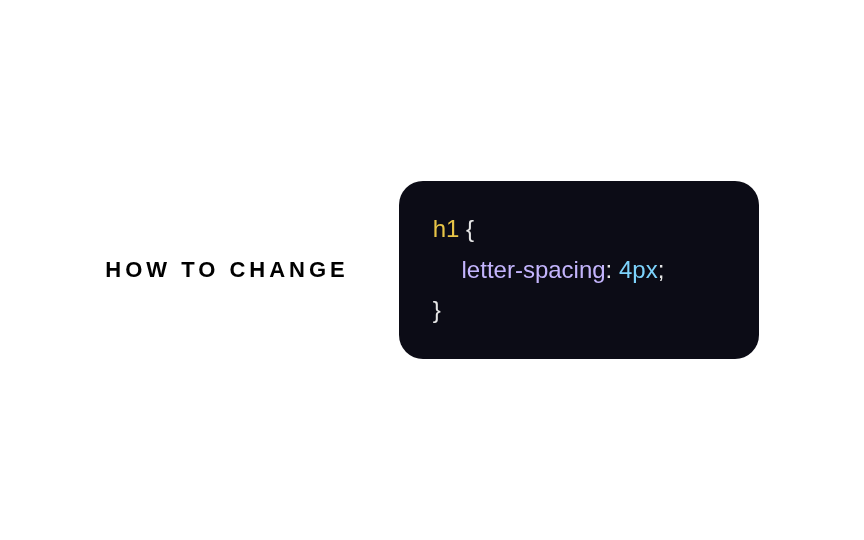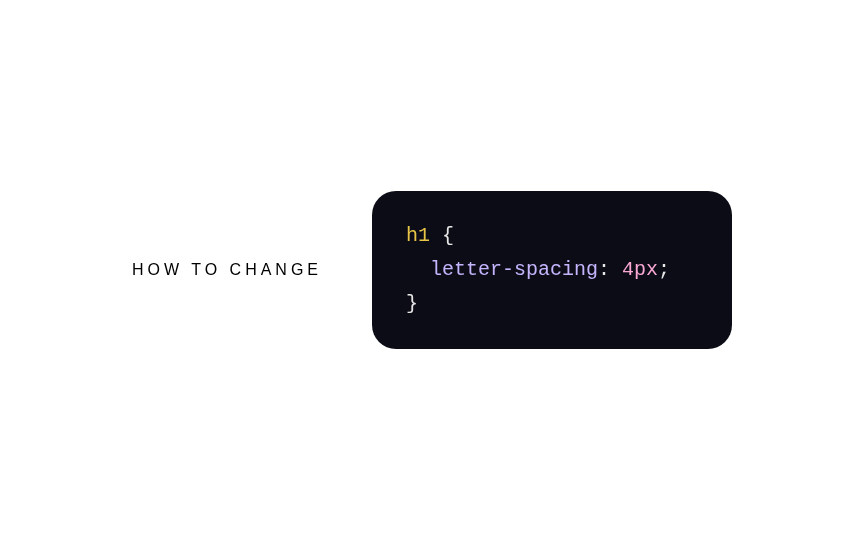--- a/index.html
+++ b/index.html
@@ -1,23 +1,23 @@
 <!DOCTYPE html>
 <html><head>
 <meta charset="utf-8">
 <style>
 *{margin:0;padding:0;box-sizing:border-box}
 body{width:864px;height:540px;background:#fff;display:flex;align-items:center;justify-content:center;gap:50px;font-family:-apple-system,BlinkMacSystemFont,"Segoe UI",Helvetica,Arial,sans-serif}
-.heading{font-size:16px;font-weight:400;letter-spacing:4px;line-height:1.6;color:#000;text-transform:uppercase;max-width:330px}
-.code-block{background:#0c0c16;border-radius:24px;padding:28px 34px;min-width:360px;font-family:Liberation Mono, monospace;font-size:20px;line-height:1.7;color:#e6e6e6}
+.heading{font-size:22px;font-weight:700;letter-spacing:4px;line-height:1.6;color:#000;text-transform:uppercase;max-width:330px}
+.code-block{background:#0c0c16;border-radius:24px;padding:28px 34px;min-width:360px;font-family:Liberation Sans, sans-serif;font-size:24px;line-height:1.7;color:#e6e6e6}
 .code-line{white-space:pre}
 .sel{color:#e8c547}
 .brace{color:#e6e6e6}
 .prop{color:#c4b5fd}
-.val{color:#f9a8d4}
+.val{color:#7dd3fc}
 .punct{color:#e6e6e6}
 .indent{display:inline-block;width:1.2em}
 </style>
 </head>
 <body>
 
 <div class="heading">
   <div>How to change</div>
 </div>
 

